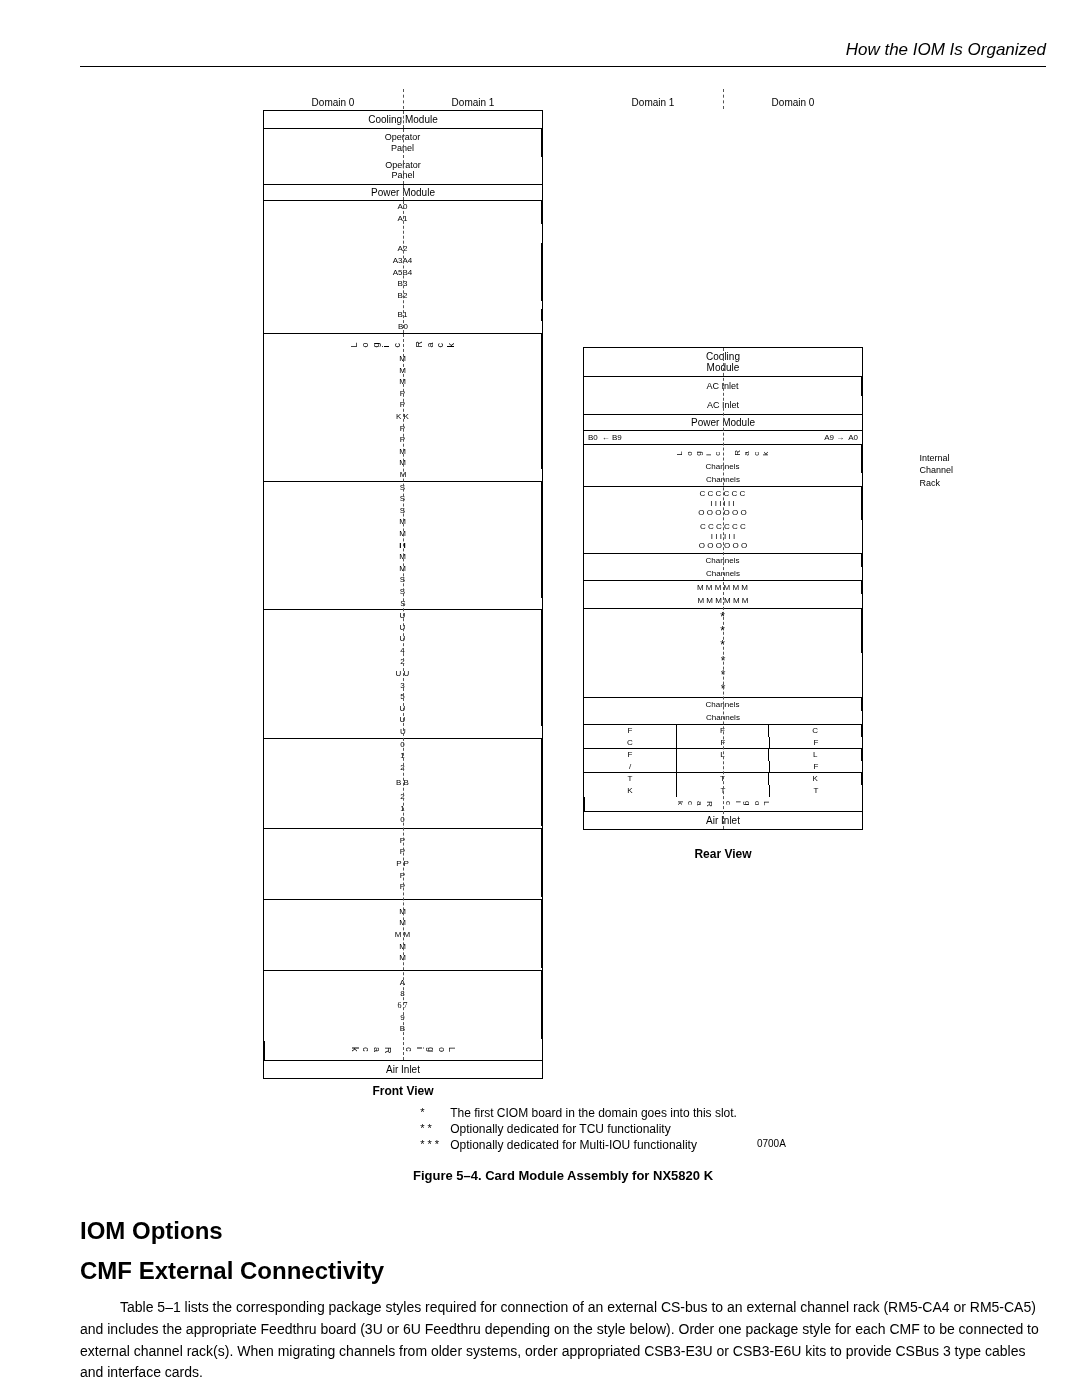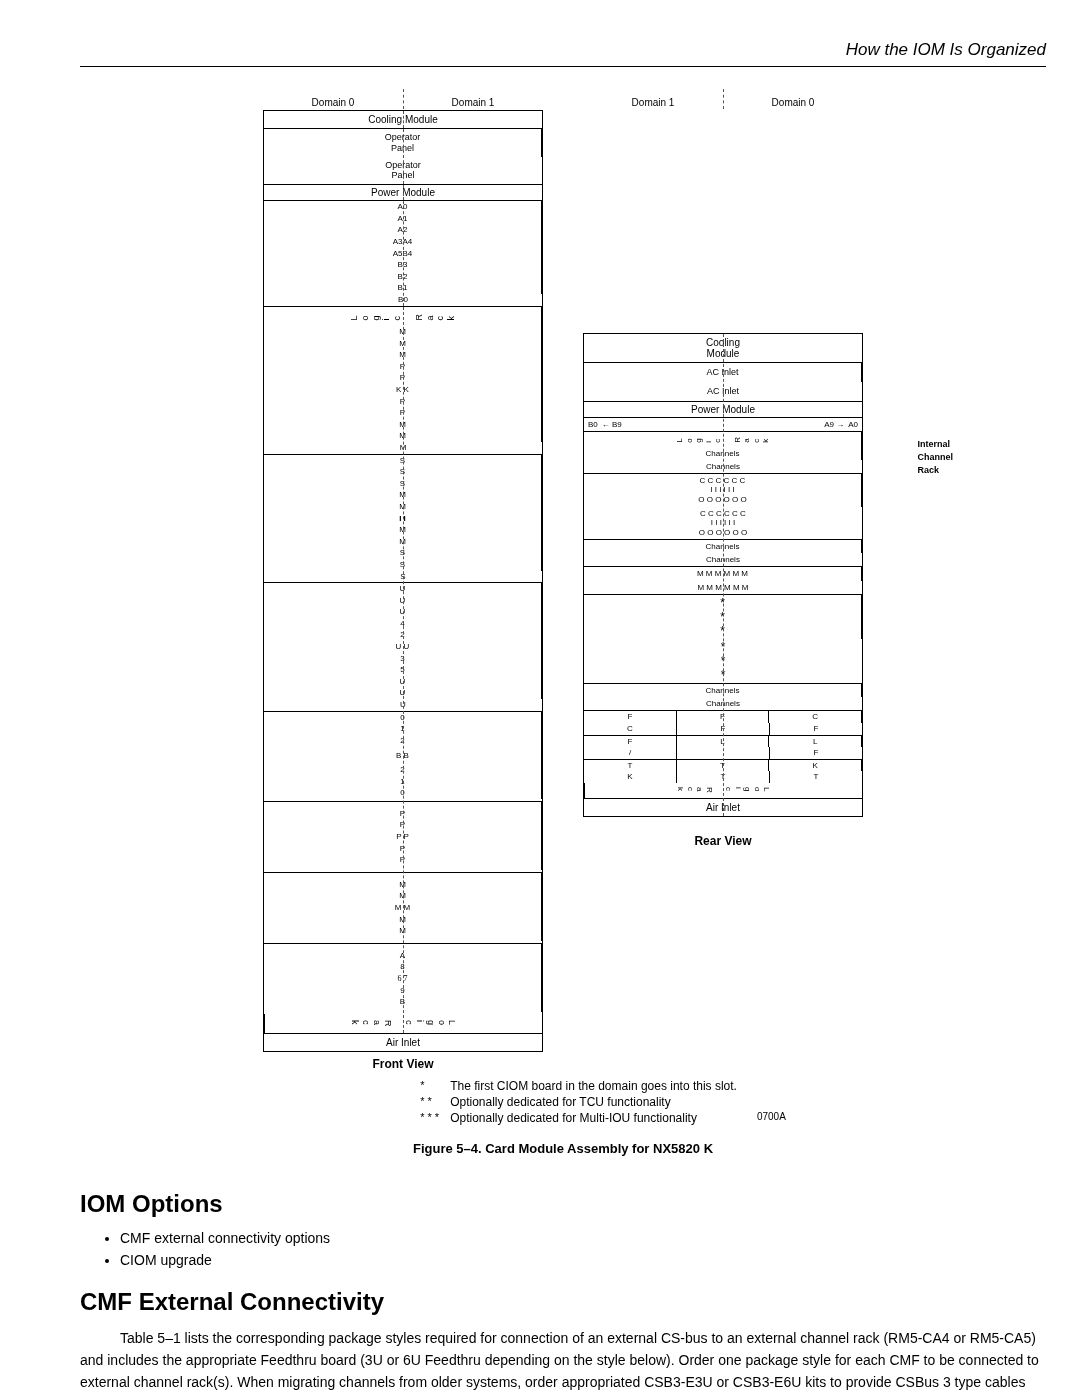--- a/index.html
+++ b/index.html
@@ -231,26 +231,26 @@
 
           <div class="rack-row text-center pad-2" style="font-size:10px; border-bottom:1px solid #000; position:relative;">
             <div style="position:absolute; left:50%; top:0; border-left:1.5px dashed #555; height:100%; pointer-events:none;"></div>
             Power Module
           </div>
 
           <div class="flex-row" style="border-bottom:1px solid #000; font-size:7px; position:relative;">
             <div style="position:absolute; left:50%; top:0; border-left:1.5px dashed #555; height:100%; pointer-events:none; z-index:1;"></div>
             <div class="col-cell" style="flex:1;">A0</div>
             <div class="col-cell" style="flex:1;">A1</div>
-            <div class="col-cell" style="flex:1;">A2</div>
+            <div class="col-cell" style="flex:1;margin-top:19px;">A2</div>
             <div class="col-cell" style="flex:2;">A3A4</div>
             <div class="col-cell" style="flex:2;">A5B4</div>
             <div class="col-cell" style="flex:2;">B3</div>
             <div class="col-cell" style="flex:1;">B2</div>
-            <div class="col-cell" style="flex:1;">B1</div>
+            <div class="col-cell" style="flex:1;margin-top:8px;">B1</div>
             <div class="col-cell" style="flex:1;">B0</div>
           </div>
 
           <div class="flex-row" style="position:relative; min-height:90px;">
             <div style="position:absolute; left:50%; top:0; border-left:1.5px dashed #555; height:100%; pointer-events:none; z-index:1;"></div>
 
             <div style="border-right:1px solid #000; display:flex; align-items:center; justify-content:center; padding:2px;">
               <div class="logic-rack-vertical">L<br>o<br>g<br>i<br>c<br><br>R<br>a<br>c<br>k</div>
             </div>
 
@@ -485,21 +485,21 @@
             </div>
 
           </div>
 
           <div class="rack-row text-center pad-3" style="font-size:10px; border-top:1px solid #000;">
             Air Inlet
           </div>
 
         </div>
 
-        <div style="position:absolute; right:-90px; top:105px; font-size:9px; line-height:1.4;font-weight:bold;">
+        <div style="position:absolute; right:-90px; top:105px; font-size:9px; line-height:1.4;">
           Internal<br>Channel<br>Rack
         </div>
 
         <div class="view-title" style="font-weight:bold; font-size:12px; margin-top:5px;">Rear View</div>
       </div>
 
     </div>
 
     <div class="footnotes">
       <div class="footnote-line">
@@ -516,24 +516,20 @@
         <span style="margin-left:60px; font-size:10px;">0700A</span>
       </div>
     </div>
 
     <div class="figure-caption">Figure 5–4.  Card Module Assembly for NX5820 K</div>
 
   </div>
 
   <div class="iom-options-section">
     <h2 class="section-heading">IOM Options</h2>
-    <ul class="bullet-list">
-      <li><span>CMF external connectivity options</span></li>
-      <li><span>CIOM upgrade</span></li>
-    </ul>
   </div>
 
   <div class="cmf-section">
     <h2 class="section-heading">CMF External Connectivity</h2>
     <p class="body-para">Table 5–1 lists the corresponding package styles required for connection of an external CS-bus to an external channel rack (RM5-CA4 or RM5-CA5) and includes the appropriate Feedthru board (3U or 6U Feedthru depending on the style below).  Order one package style for each CMF to be connected to external channel rack(s).  When migrating channels from older systems, order appropriated CSB3-E3U or CSB3-E6U kits to provide CSBus 3 type cables and interface cards.</p>
   </div>
 
 
 </div>
 

